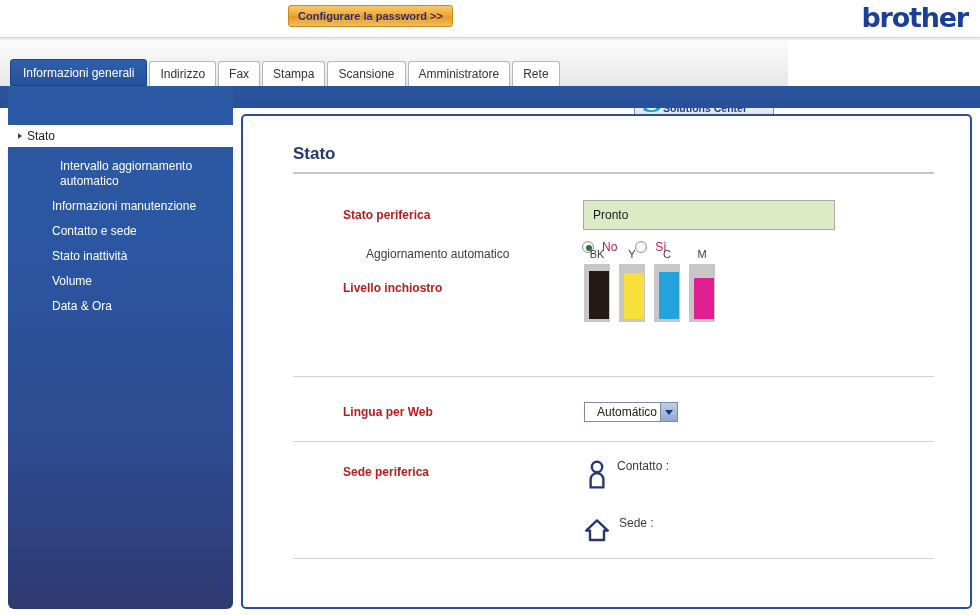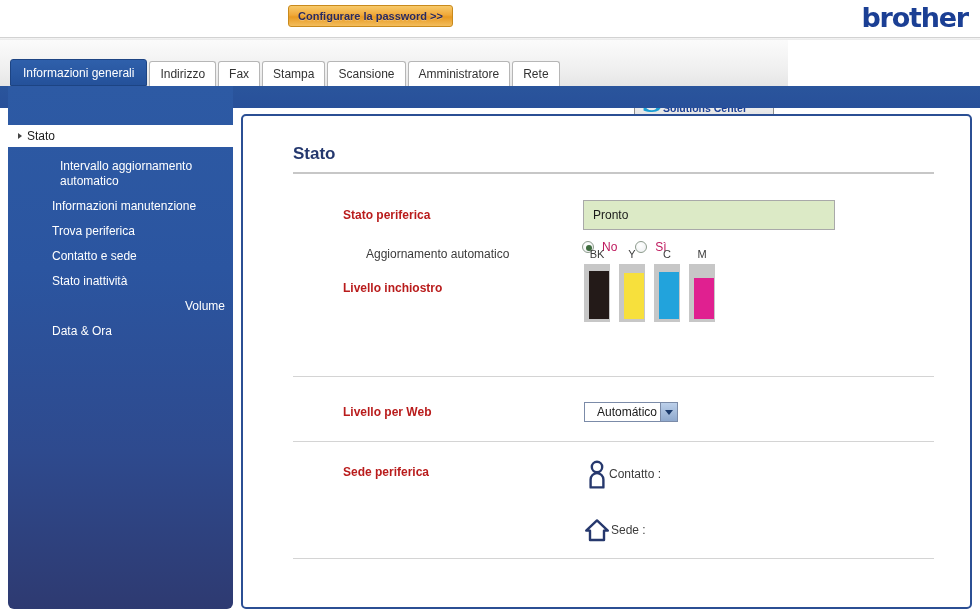--- a/index.html
+++ b/index.html
@@ -224,21 +224,21 @@
     border-left:4px solid transparent;
     border-right:4px solid transparent;
     border-top:5px solid #1b3a6b;
     display:block;
   }
 
   .divider {
     position:absolute; left:50px; width:641px; height:1px; background:#d4d4d4;
   }
 
-  .loc-row { position:absolute; display:flex; align-items:center; gap:0; }
+  .loc-row { position:absolute; display:flex; gap:8px; }
   .loc-text { font-size:12px; color:#3b3b3b; }
 </style>
 </head>
 <body>
 
 <div id="page">
 
   <div class="topbar">
     <div class="pwd-button">Configurare la password &gt;&gt;</div>
     <div class="brother-logo">brother</div>
@@ -268,24 +268,23 @@
   <div class="blueband"></div>
 
   <div class="sidebar">
     <div class="side-active">
       <span class="arrow"></span>
       <span class="lbl">Stato</span>
     </div>
     <div class="side-list" id="side-list">
         <div class="side-item sub" style="width: 180px;">Intervallo aggiornamento automatico</div>
         <div class="side-item" style="width: auto;">Informazioni manutenzione</div>
-        <div class="side-item" style="width: auto;">Trova periferica</div>
         <div class="side-item" style="width: auto;">Contatto e sede</div>
         <div class="side-item" style="width: auto;">Stato inattività</div>
-        <div class="side-item" style="width: auto; text-align: right;">Volume</div>
+        <div class="side-item" style="width: auto;">Volume</div>
         <div class="side-item" style="width: auto;">Data &amp; Ora</div>
       </div>
   </div>
 
   <div class="content">
    <div class="content-inner">
     <div class="page-title">Stato</div>
     <div class="title-rule"></div>
 
     <div class="row-label" style="left:100px; top:92px;">Stato periferica</div>
@@ -322,21 +321,21 @@
           <div class="ink-col">
             <div class="ink-name">M</div>
             <div class="ink-tank">
               <div class="ink-fill" style="background: rgb(224, 32, 144); height: 40.56px;"></div>
             </div>
           </div>
         </div>
 
     <div class="divider" style="top:260px;"></div>
 
-    <div class="row-label" style="left:100px; top:289px;">Livello per Web</div>
+    <div class="row-label" style="left:100px; top:289px;">Lingua per Web</div>
     <div class="lang-select">
       <span>Automático</span>
       <span class="lang-arrow">
             <i></i>
           </span>
     </div>
 
     <div class="divider" style="top:325px;"></div>
 
     <div class="row-label" style="left:100px; top:349px;">Sede periferica</div>

